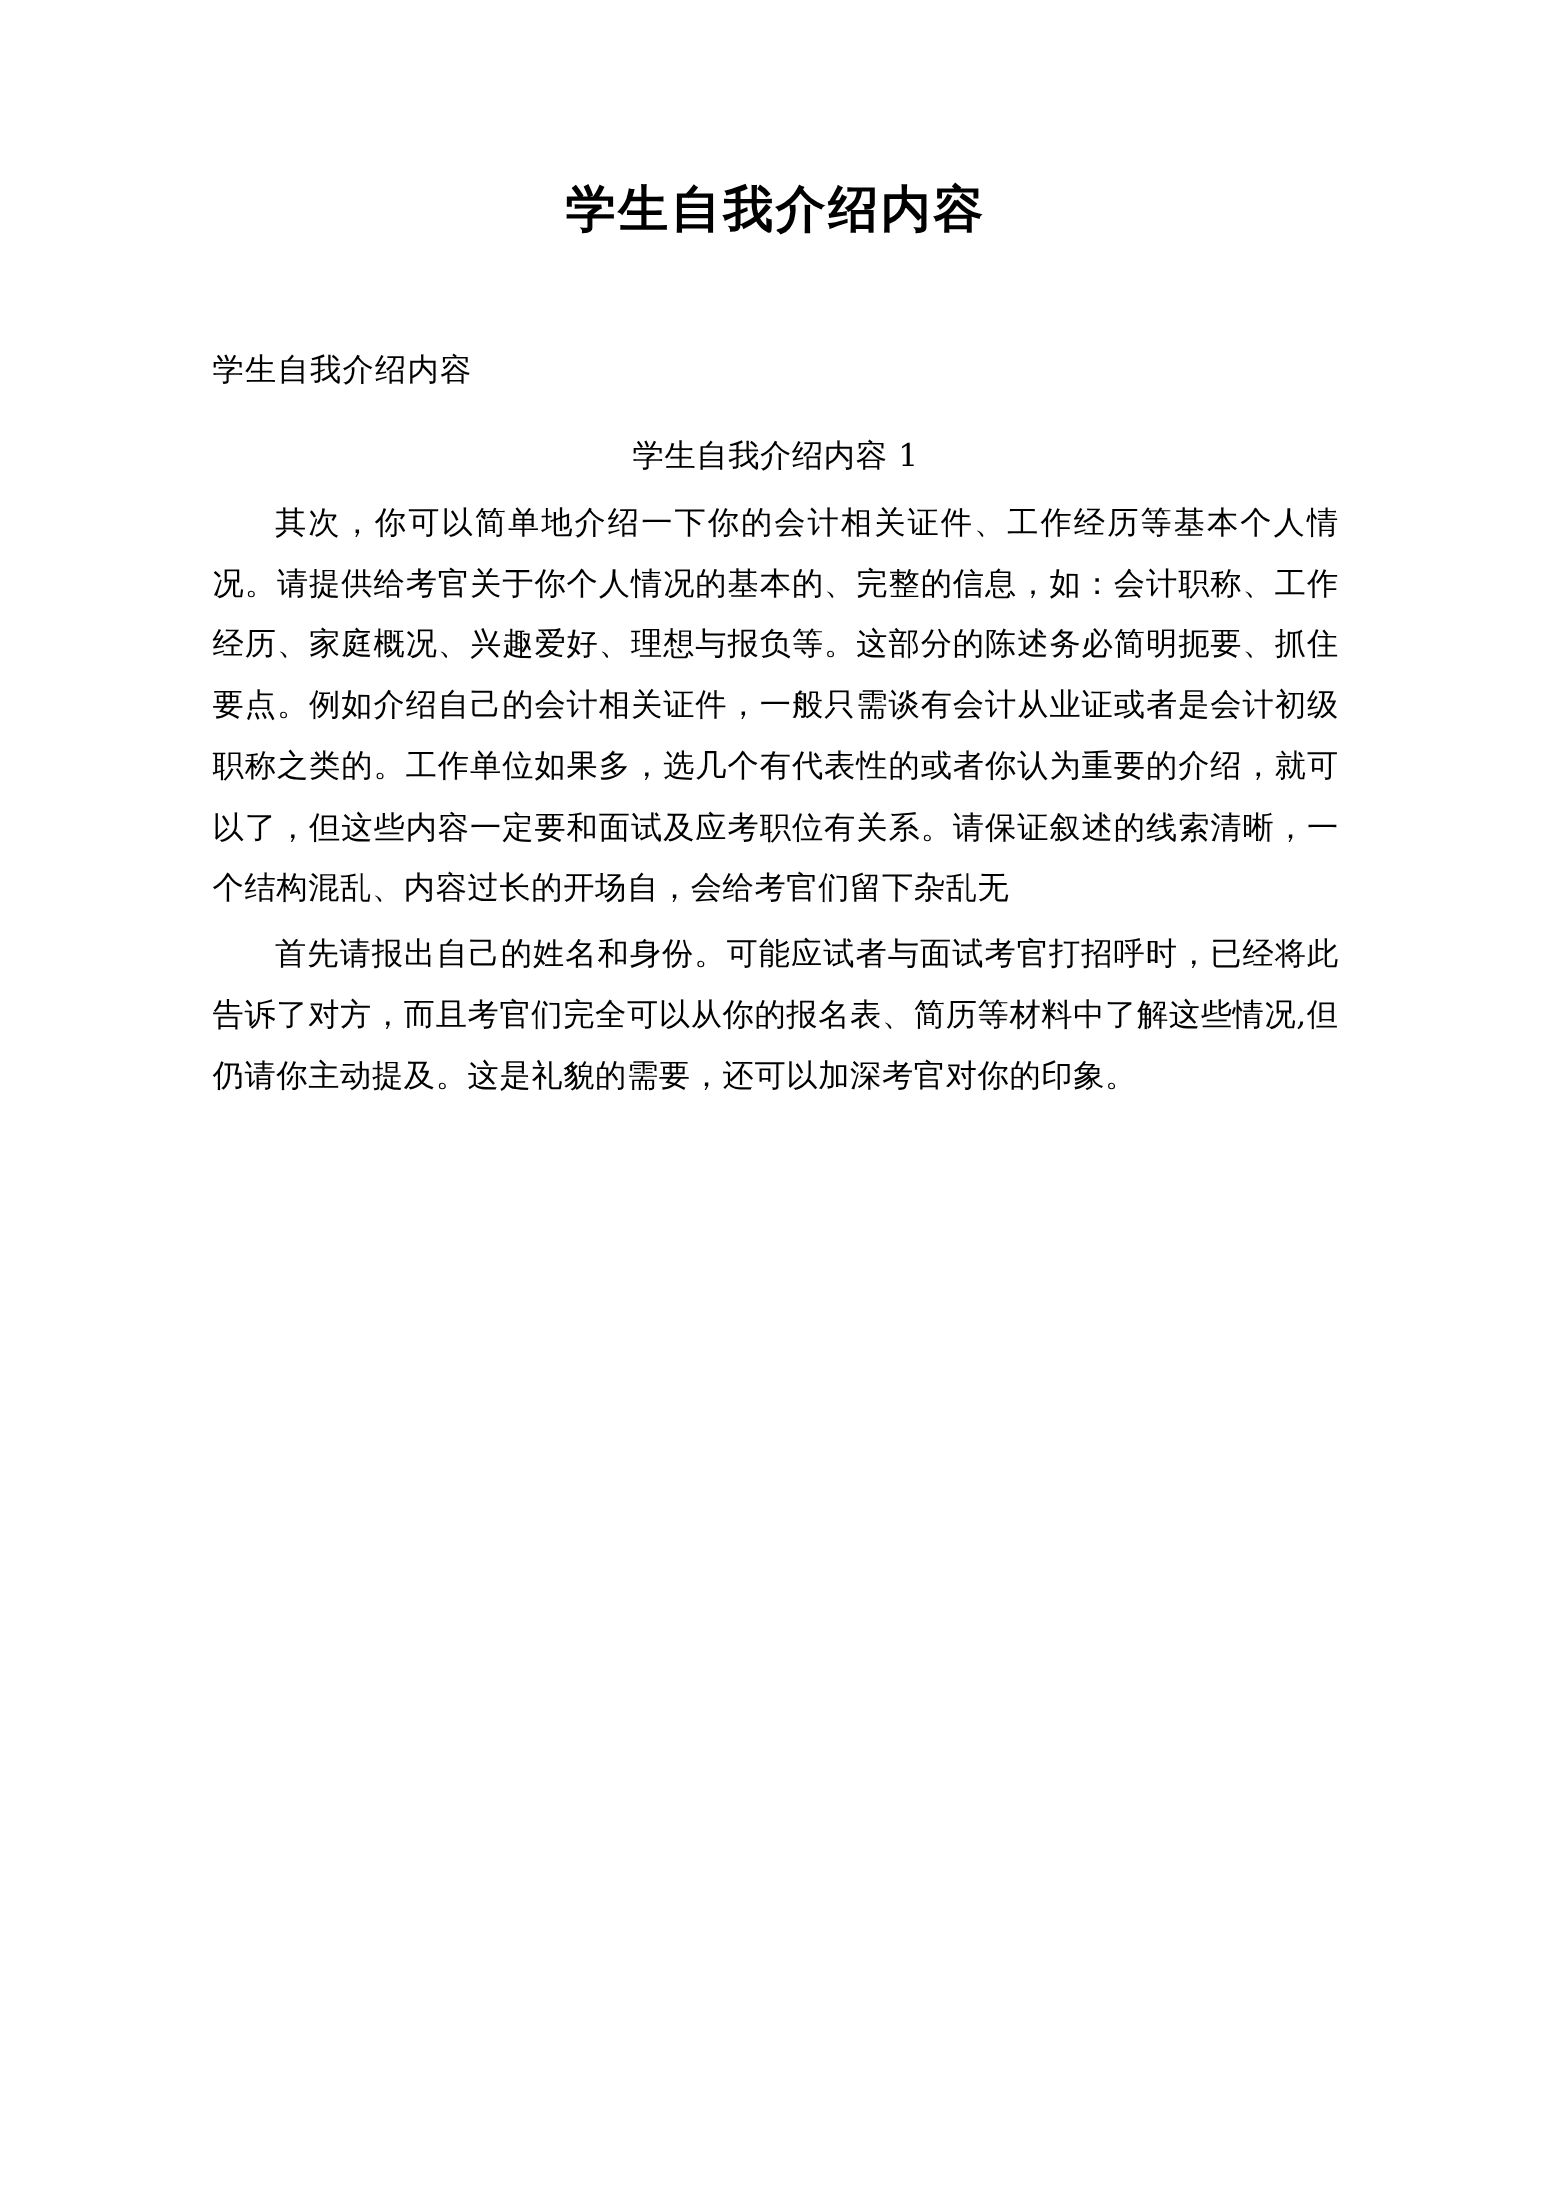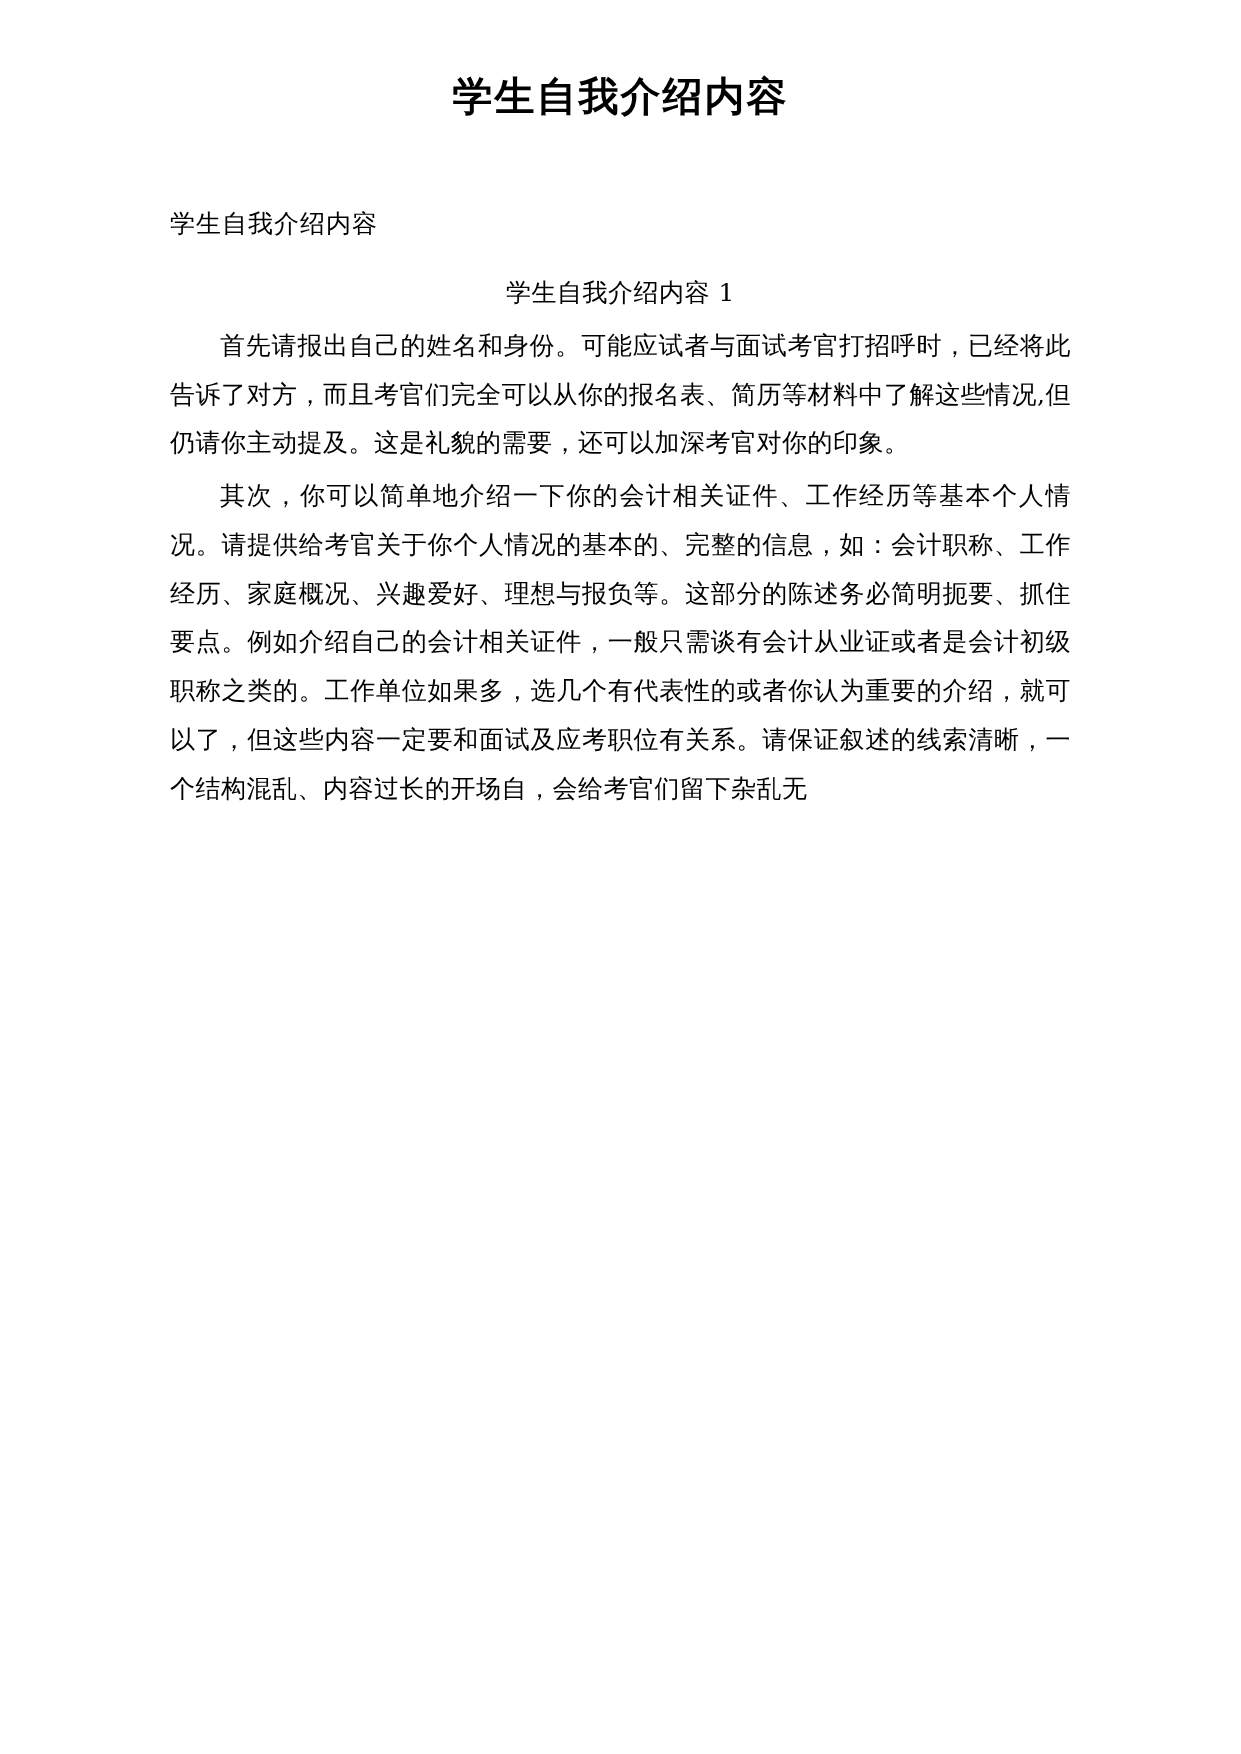--- a/index.html
+++ b/index.html
@@ -11,21 +11,21 @@
     width: 1241px;
     height: 1754px;
     font-family: "DejaVu Serif", "Liberation Serif", serif;
     color: #000000;
     -webkit-font-smoothing: antialiased;
   }
   .page {
     box-sizing: border-box;
     width: 1241px;
     height: 1754px;
-    padding: 48px 170px 60px 170px;
+    padding: 120px 170px 60px 170px;
     position: relative;
   }
   .doc-title {
     font-family: "DejaVu Sans", "Liberation Sans", sans-serif;
     font-size: 40px;
     font-weight: bold;
     text-align: center;
     letter-spacing: 2px;
     margin: 20px 0 0 0;
     line-height: 1.4;
@@ -62,17 +62,17 @@
 <div class="page">
 
   <h1 class="doc-title">学生自我介绍内容</h1>
 
   <p class="subtitle">学生自我介绍内容</p>
 
 
   <p class="section-label gap-lg">学生自我介绍内容 1</p>
 
 
+  <p class="para indent gap-sm">其次，你可以简单地介绍一下你的会计相关证件、工作经历等基本个人情况。请提供给考官关于你个人情况的基本的、完整的信息，如：会计职称、工作经历、家庭概况、兴趣爱好、理想与报负等。这部分的陈述务必简明扼要、抓住要点。例如介绍自己的会计相关证件，一般只需谈有会计从业证或者是会计初级职称之类的。工作单位如果多，选几个有代表性的或者你认为重要的介绍，就可以了，但这些内容一定要和面试及应考职位有关系。请保证叙述的线索清晰，一个结构混乱、内容过长的开场自，会给考官们留下杂乱无</p>
+
   <p class="para indent gap-sm">首先请报出自己的姓名和身份。可能应试者与面试考官打招呼时，已经将此告诉了对方，而且考官们完全可以从你的报名表、简历等材料中了解这些情况,但仍请你主动提及。这是礼貌的需要，还可以加深考官对你的印象。</p>
-
-  <p class="para indent gap-sm">其次，你可以简单地介绍一下你的会计相关证件、工作经历等基本个人情况。请提供给考官关于你个人情况的基本的、完整的信息，如：会计职称、工作经历、家庭概况、兴趣爱好、理想与报负等。这部分的陈述务必简明扼要、抓住要点。例如介绍自己的会计相关证件，一般只需谈有会计从业证或者是会计初级职称之类的。工作单位如果多，选几个有代表性的或者你认为重要的介绍，就可以了，但这些内容一定要和面试及应考职位有关系。请保证叙述的线索清晰，一个结构混乱、内容过长的开场自，会给考官们留下杂乱无</p>
 
 </div>
 
 </body></html>

